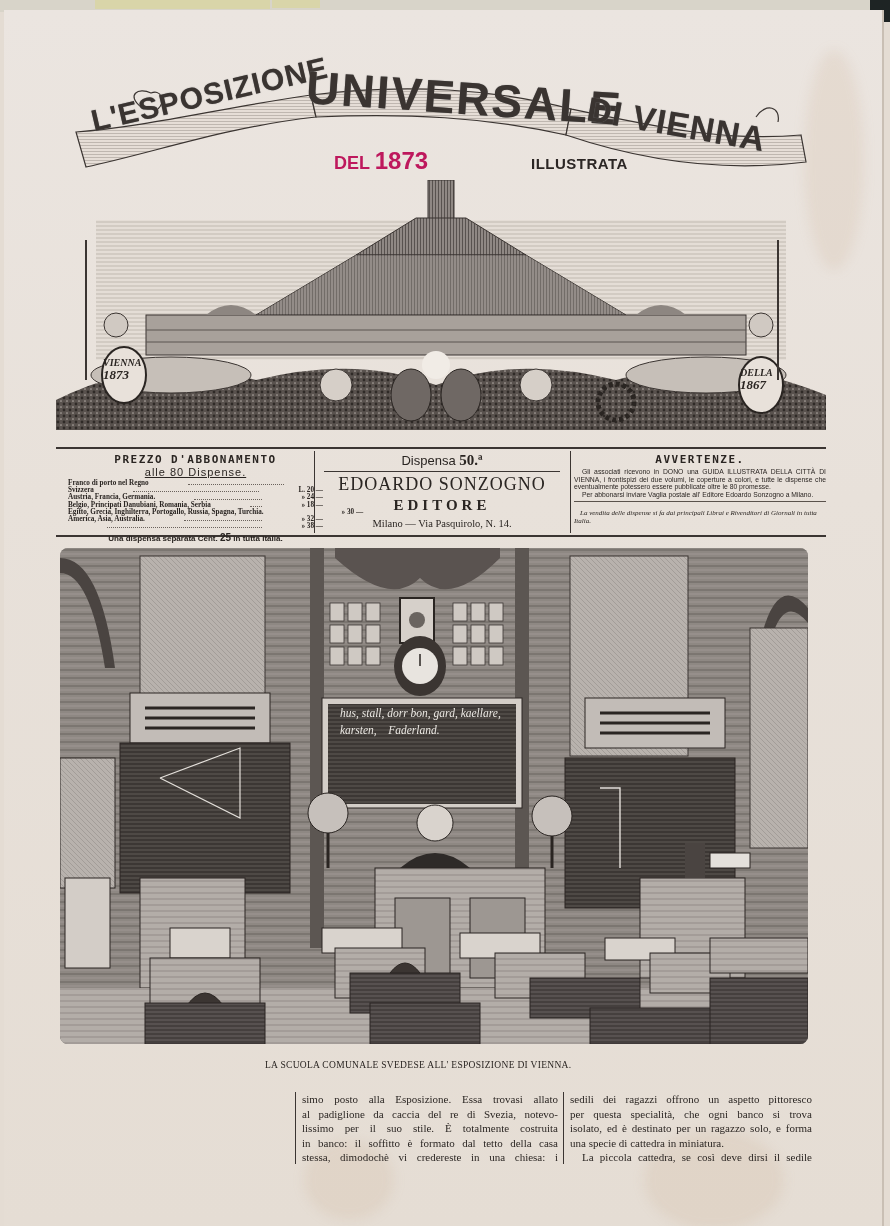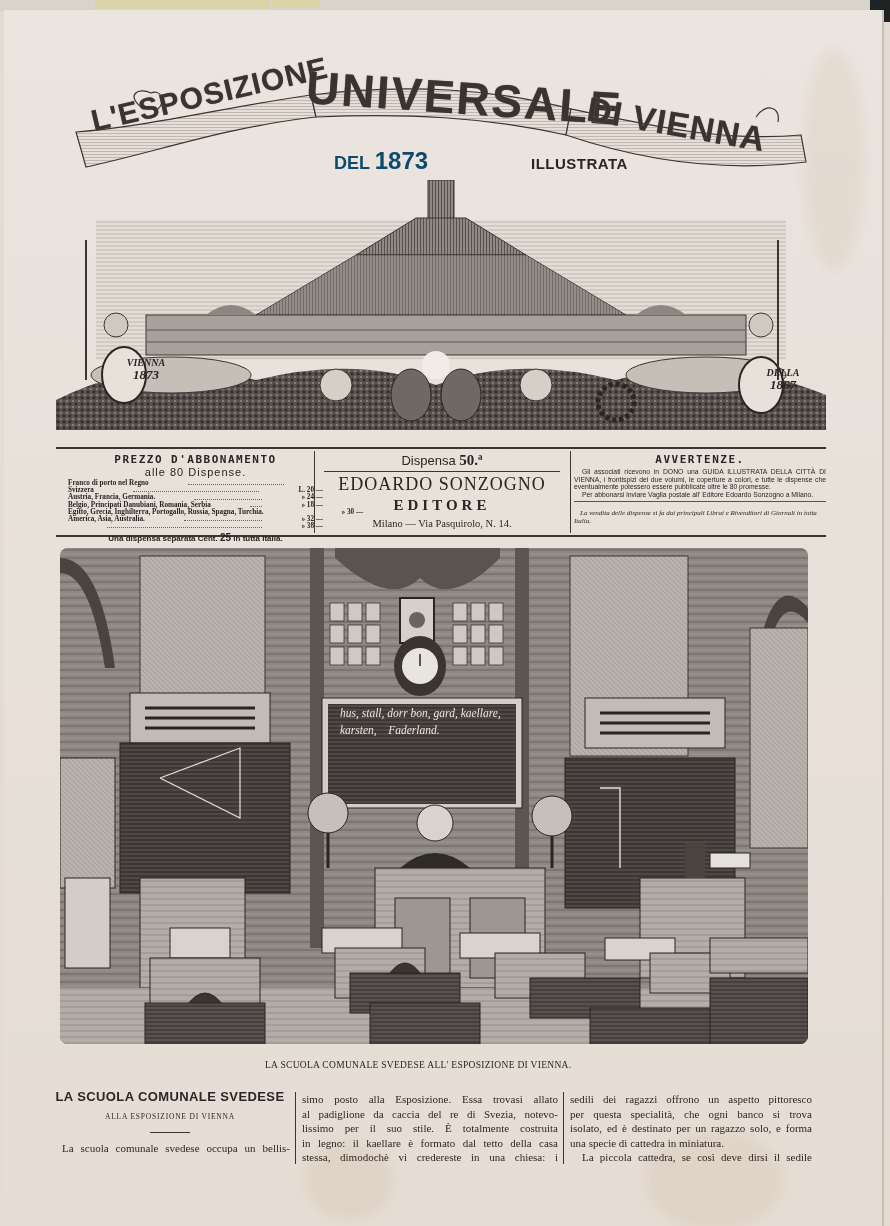--- a/index.html
+++ b/index.html
@@ -27,41 +27,41 @@
   }
   .ribbon svg { width: 100%; height: 100%; }
   .title-word {
     position: absolute; font-family: "Liberation Sans", sans-serif; font-weight: bold;
     color: #3a3431; letter-spacing: 1px;
     text-shadow: 0 0 1px #777;
   }
   .t1 { left: 32px; top: 40px; font-size: 30px; transform: rotate(-13deg); transform-origin: left top; }
   .t2 { left: 250px; top: 6px; font-size: 46px; transform: rotate(4deg); letter-spacing: 2px; }
   .t3 { left: 530px; top: 40px; font-size: 34px; transform: rotate(10deg); }
-  .subtitle-del { position: absolute; left: 278px; top: 82px; font-family: "Liberation Sans", sans-serif; font-weight: bold; font-size: 18px; color: #0c4a6e; }
+  .subtitle-del { position: absolute; left: 278px; top: 82px; font-family: "Liberation Sans", sans-serif; font-weight: bold; font-size: 18px; color: #be185d; }
   .subtitle-year { font-size: 24px; }
   .subtitle-ill { position: absolute; left: 475px; top: 90px; font-family: "Liberation Sans", sans-serif; font-weight: bold; font-size: 15px; color: #2b2624; letter-spacing: .5px; }
   .engraving {
     position: absolute; left: 0; top: 115px; width: 770px; height: 250px;
   }
   .engraving svg { width: 100%; height: 100%; }
   .medal-text {
     position: absolute; font-family: "Liberation Serif", serif; font-size: 10px; font-style: italic; font-weight: bold;
-    color: #2a2522; text-align: center; line-height: 12px; padding-left: 21px;
+    color: #2a2522; line-height: 12px;
   }
 
   
   .info-band { position: absolute; left: 56px; top: 447px; width: 770px; height: 92px; }
   .rule-top { position: absolute; left: 0; top: 0; width: 770px; border-top: 2px solid #3b3532; }
   .rule-bot { position: absolute; left: 0; top: 88px; width: 770px; border-top: 2px solid #3b3532; }
   .col-sep { position: absolute; top: 4px; height: 82px; border-left: 1px solid #3b3532; }
 
   .price-box { position: absolute; left: 12px; top: 4px; width: 255px; height: 84px; }
   .price-title { font-family: "DejaVu Sans Mono", monospace; font-weight: bold; font-size: 11px; text-align: center; letter-spacing: 1.5px; margin-top: 2px; }
-  .price-sub { font-family: "Liberation Sans", sans-serif; font-size: 11px; text-align: center; letter-spacing: 1px; }
+  .price-sub { font-family: "Liberation Sans", sans-serif; font-size: 11px; text-align: center; letter-spacing: 1px; text-decoration: underline; }
   .price-rows { font-family: "Liberation Serif", serif; font-size: 7.2px; font-weight: bold; line-height: 7.2px; margin-top: 2px; }
   .price-row { display: flex; justify-content: space-between; white-space: nowrap; gap: 36px; }
   .price-row .dots { flex: 1; border-bottom: 1px dotted #6a625c; margin: 0 3px 2px; }
   .price-note { font-family: "Liberation Sans", sans-serif; font-size: 8px; font-weight: bold; text-align: center; margin-top: 2px; }
   .price-note b { font-size: 10px; }
 
   .pub-box { position: absolute; left: 262px; top: 4px; width: 248px; height: 84px; text-align: center; }
   .pub-issue { font-family: "Liberation Sans", sans-serif; font-size: 13px; margin-top: 1px; }
   .pub-issue b { font-family: "Liberation Serif", serif; font-size: 15px; }
   .pub-line { border-top: 1px solid #3b3532; margin: 2px 6px 2px; }
@@ -410,32 +410,26 @@
   </svg>
 </div>
 <div class="chalk">
   <div>hus, stall, dorr bon, gard, kaellare,</div>
   <div style="white-space:pre;">karsten,    Faderland.</div>
 </div>
 
 <div class="caption">LA SCUOLA COMUNALE SVEDESE ALL' ESPOSIZIONE DI VIENNA.</div>
 
 <div class="article">
-  <div class="art-col col1">
-    <div class="art-title">LA SCUOLA COMUNALE SVEDESE</div>
-    <div class="art-sub">ALLA ESPOSIZIONE DI VIENNA</div>
-    <div class="art-dash"></div>
-    <p class="indent">La scuola comunale svedese occupa un bellis-</p>
-  </div>
   <div class="art-rule" style="left:245px;"></div>
   <div class="art-col col2">
     <p>simo posto alla Esposizione. Essa trovasi allato</p>
     <p>al padiglione da caccia del re di Svezia, notevo-</p>
     <p>lissimo per il suo stile. È totalmente costruita</p>
-    <p>in legno: il kaellare è formato dal tetto della casa</p>
+    <p>in banco: il soffitto è formato dal tetto della casa</p>
     <p>stessa, dimodochè vi credereste in una chiesa: i</p>
   </div>
   <div class="art-rule" style="left:513px;"></div>
   <div class="art-col col3">
     <p>sedili dei ragazzi offrono un aspetto pittoresco</p>
     <p>per questa specialità, che ogni banco si trova</p>
     <p>isolato, ed è destinato per un ragazzo solo, e forma</p>
     <p class="last">una specie di cattedra in miniatura.</p>
     <p class="indent">La piccola cattedra, se così deve dirsi il sedile</p>
   </div>

